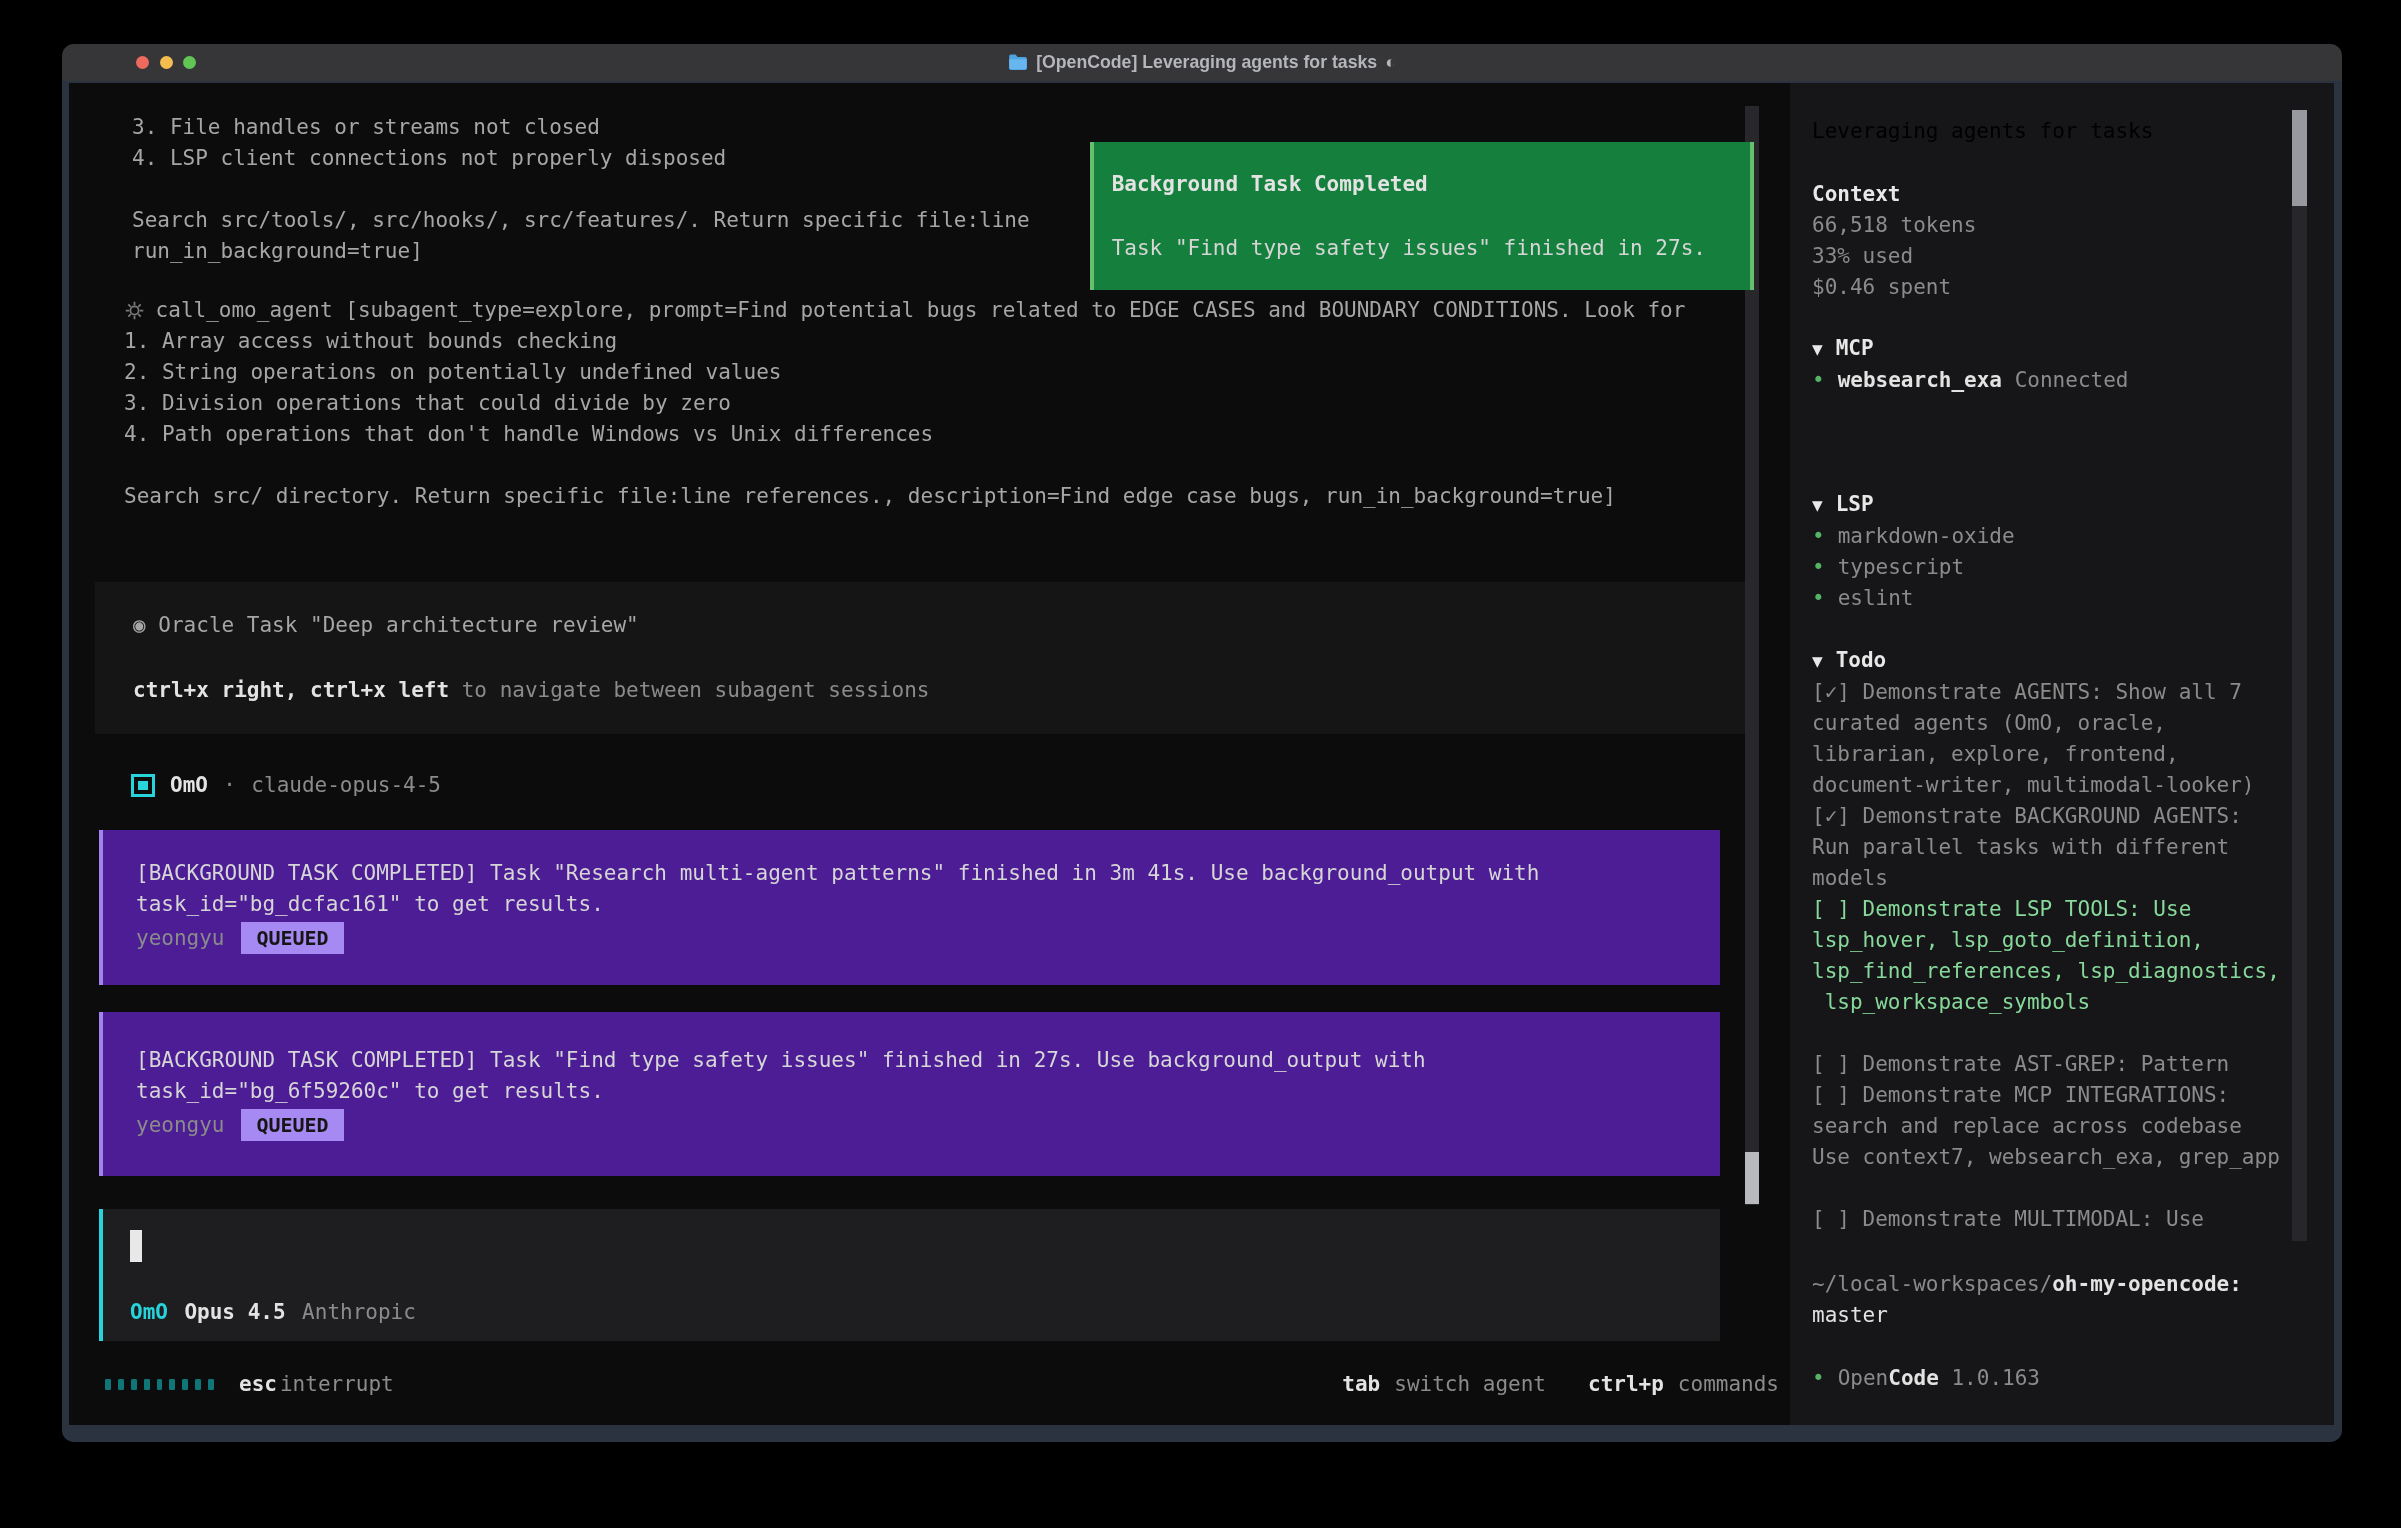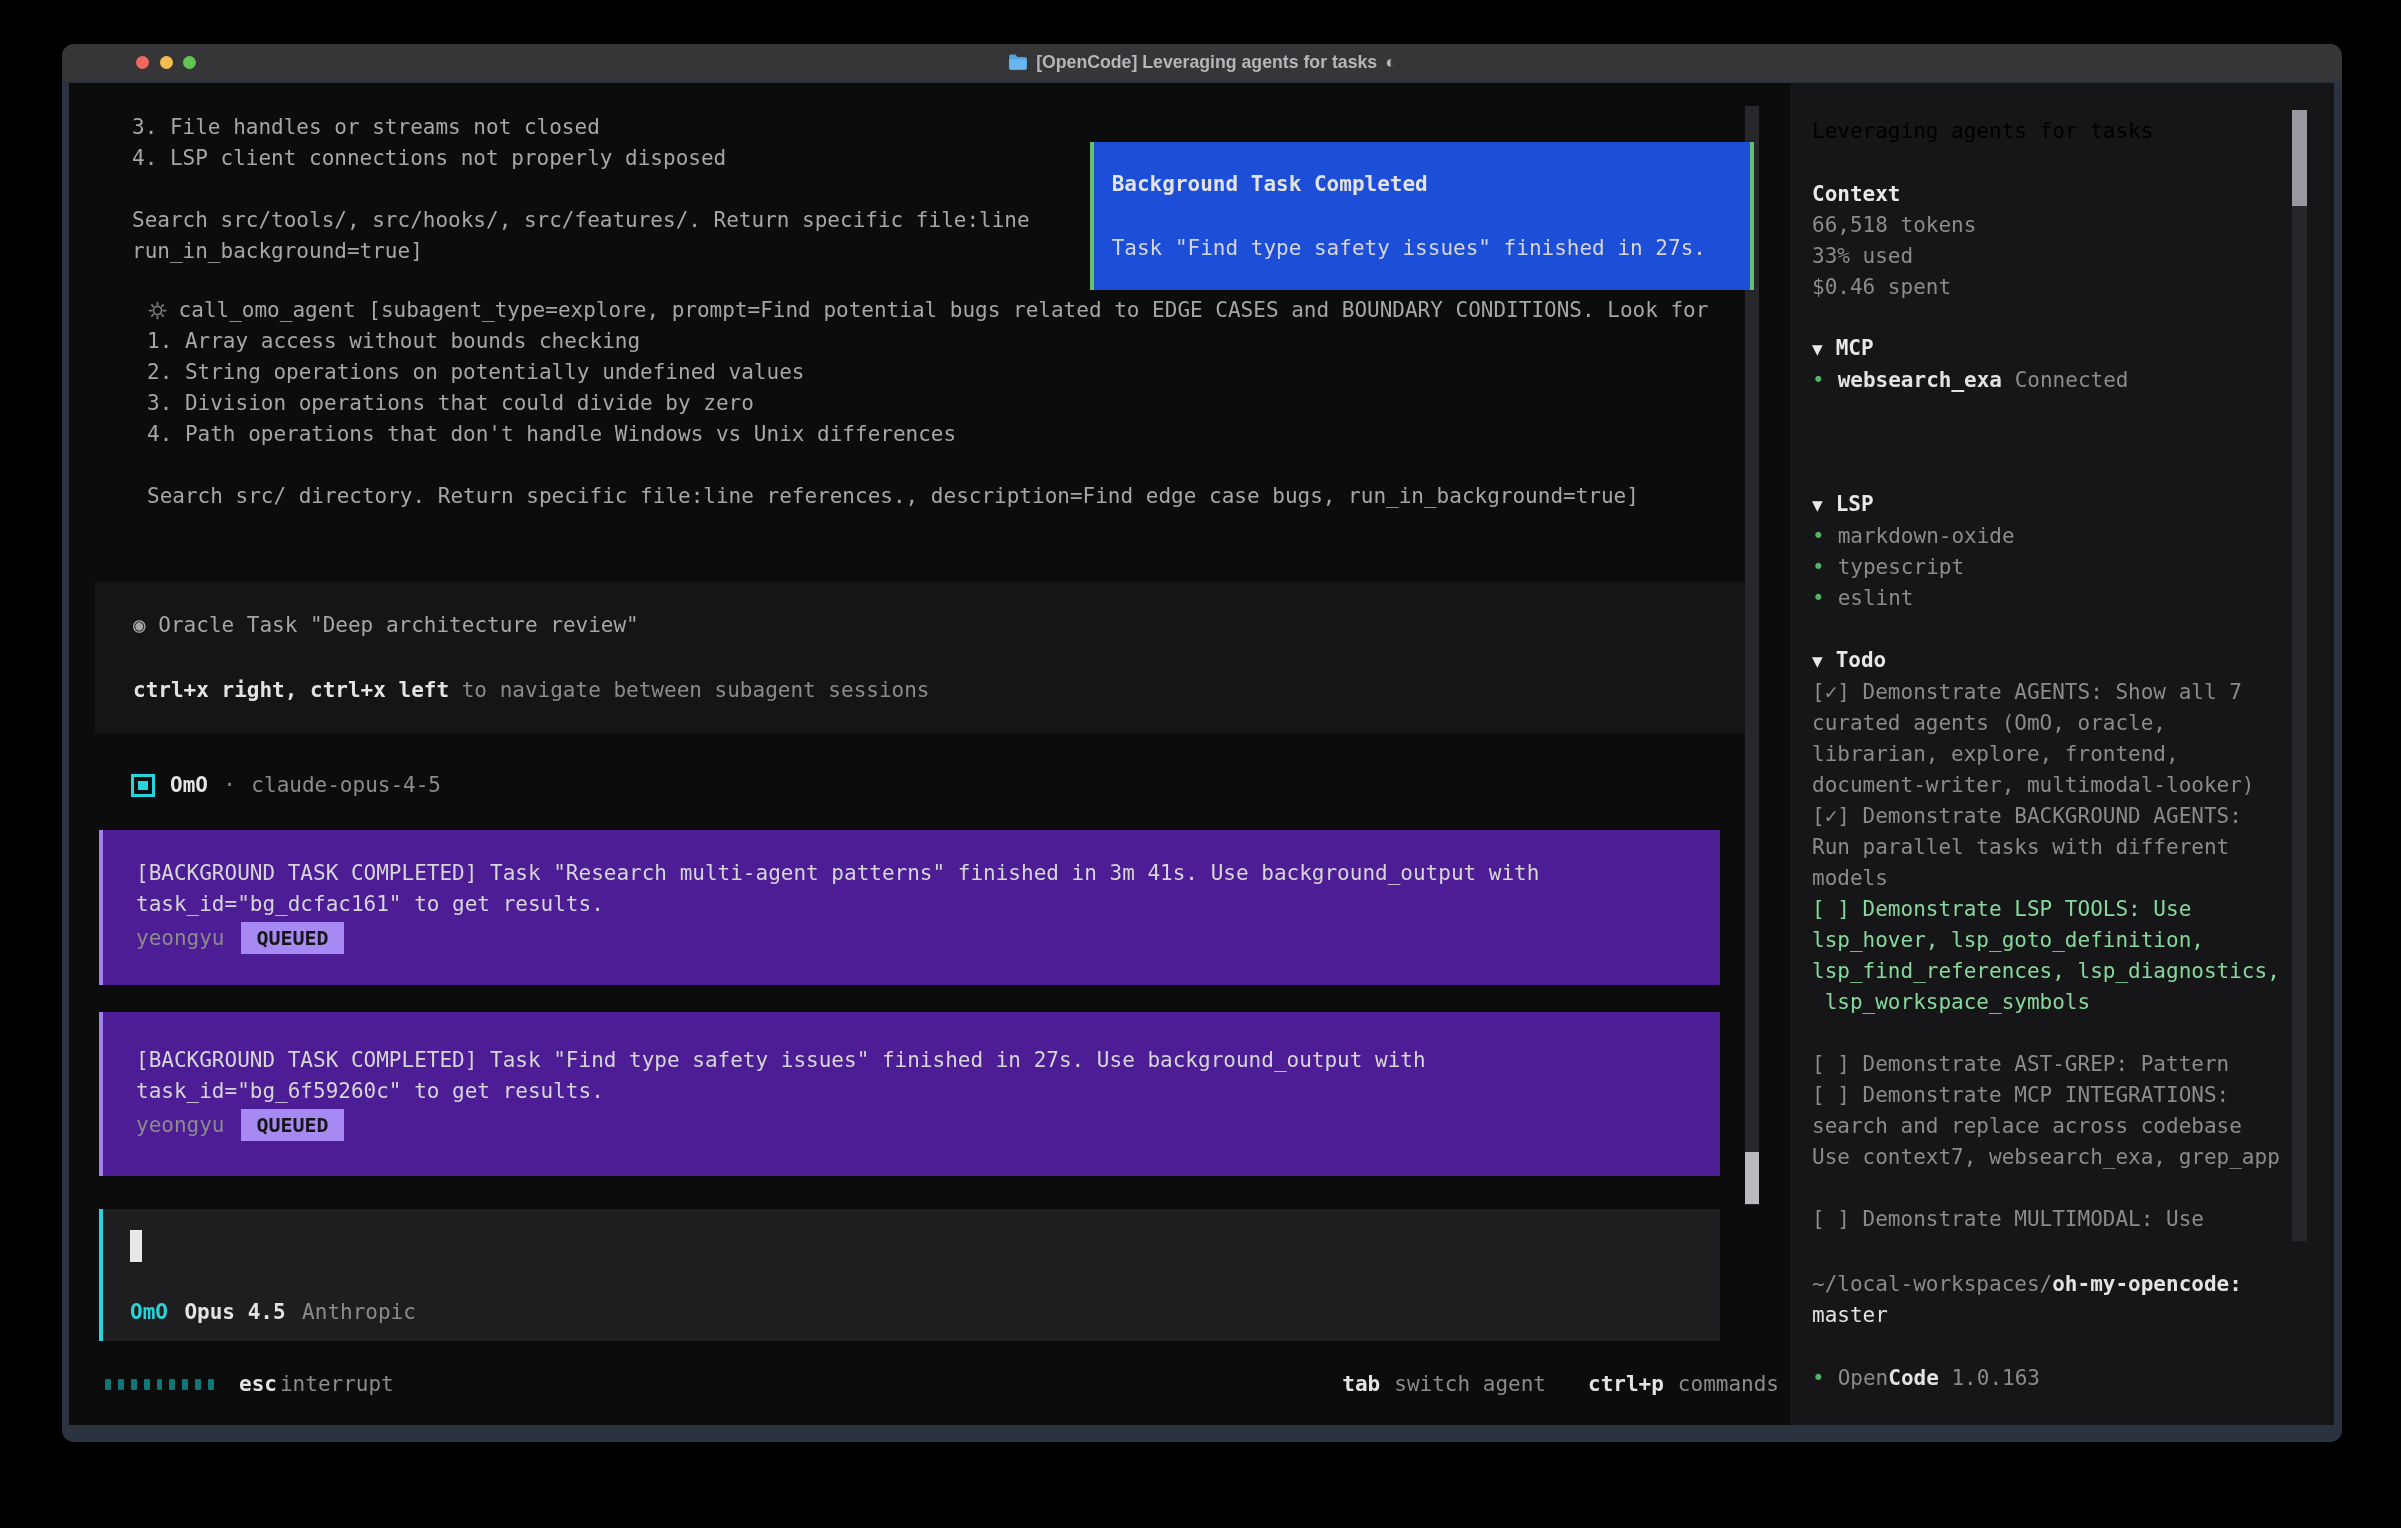--- a/index.html
+++ b/index.html
@@ -29,25 +29,25 @@
   .gray  { color:#a6a6a6; }
   .dim   { color:#8b8b8b; }
   .white { color:#e3e3e3; }
   .bold  { font-weight:bold; }
   .msgtxt{ color:#d6d6d6; }
   .greentx { color:#86d99a; }
   .cyan  { color:#28d4dc; }
 
   
   .scrollback { position:absolute; left:132px; top:112px; }
-  .toolblock  { position:absolute; left:147px; top:295px; }
+  .toolblock  { position:absolute; left:124px; top:295px; }
   .toolline0  { display:flex; align-items:center; gap:10.6px; }
 
   .toast { position:absolute; left:1090px; top:142px; width:664px; height:148px; z-index:3;
-           background:#1d4ed8; border-left:4.1px solid #66bf6e; border-right:4.1px solid #66bf6e;
+           background:#15803d; border-left:4.1px solid #66bf6e; border-right:4.1px solid #66bf6e;
            padding:27px 0 0 17.7px; display:flex; flex-direction:column; gap:33px; }
 
   .oraclebox { position:absolute; left:95px; top:582px; width:1659px; height:152px;
                background:#151515; padding:28px 0 0 38px; }
   .oracle-hint { margin-top:34px; }
 
   .agentline { position:absolute; left:131px; top:768px; height:35px; display:flex; align-items:center; gap:15.4px; }
   .omo-icon { width:23.6px; height:23.6px; border:3px solid #28d4dc; display:flex; align-items:center; justify-content:center; }
   .omo-icon .inner { width:9.5px; height:9.5px; background:#28d4dc; }
 

